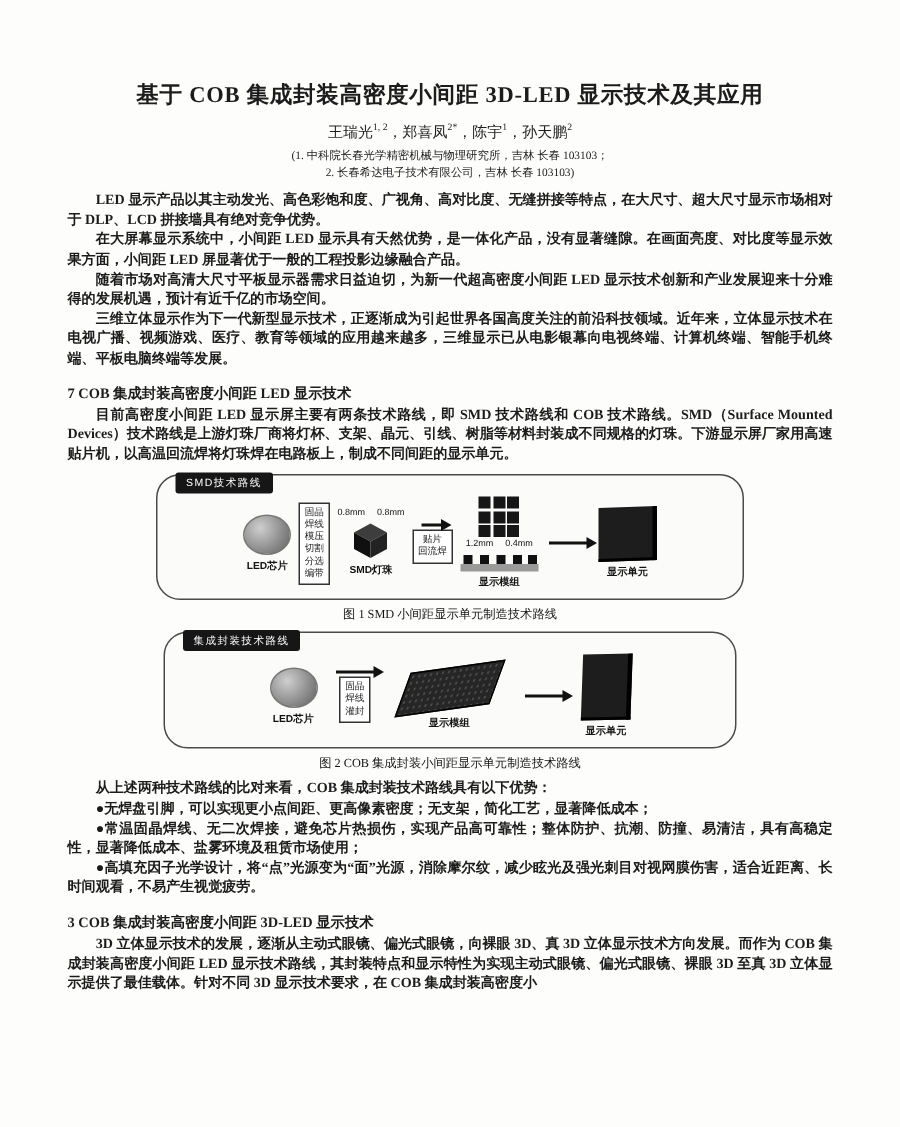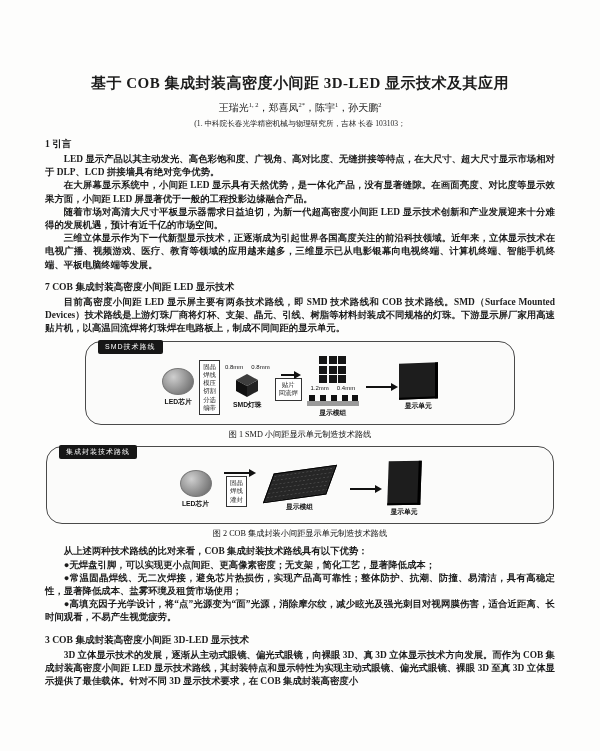--- a/index.html
+++ b/index.html
@@ -1,19 +1,19 @@
 <!DOCTYPE html>
 <html><head>
 <meta charset="utf-8">
 <style>
   html,body{margin:0;padding:0;background:#e8e8e8;}
   .page{
     width:600px;height:751px;box-sizing:border-box;
     margin:0 auto;background:#fdfdfc;color:#1c1c1c;
-    padding:60px 45px 0 45px;overflow:hidden;
+    padding:40px 45px 0 45px;overflow:hidden;
     font-family:"Liberation Serif","DejaVu Serif",serif;
   }
   h1.title{
     font-size:15px;font-weight:bold;text-align:center;
     margin:14px 0 8px 0;letter-spacing:.5px;
   }
   .authors{text-align:center;font-size:10px;margin:0 0 3px 0;}
   .authors sup{font-size:6.5px;}
   .affils{text-align:center;font-size:7.6px;line-height:11px;color:#222;margin-bottom:8px;}
   h2.sec{font-size:9.6px;font-weight:bold;margin:9px 0 2px 0;}
@@ -76,32 +76,32 @@
 <div class="page">
 
   <h1 class="title">基于 COB 集成封装高密度小间距 3D-LED 显示技术及其应用</h1>
 
   <div class="authors">
     <span><span>王瑞光</span><sup>1, 2</sup><span>，</span></span><span><span>郑喜凤</span><sup>2*</sup><span>，</span></span><span><span>陈宇</span><sup>1</sup><span>，</span></span><span><span>孙天鹏</span><sup>2</sup></span>
   </div>
 
   <div class="affils">
     <div>(1. 中科院长春光学精密机械与物理研究所，吉林 长春 103103；</div>
-  </div>
-
-  <h2 class="sec">1 引言</h2>
+    <div>2. 长春希达电子技术有限公司，吉林 长春 103103)</div>
+  </div>
+
   <p class="body">LED 显示产品以其主动发光、高色彩饱和度、广视角、高对比度、无缝拼接等特点，在大尺寸、超大尺寸显示市场相对于 DLP、LCD 拼接墙具有绝对竞争优势。</p>
   <p class="body">在大屏幕显示系统中，小间距 LED 显示具有天然优势，是一体化产品，没有显著缝隙。在画面亮度、对比度等显示效果方面，小间距 LED 屏显著优于一般的工程投影边缘融合产品。</p>
   <p class="body">随着市场对高清大尺寸平板显示器需求日益迫切，为新一代超高密度小间距 LED 显示技术创新和产业发展迎来十分难得的发展机遇，预计有近千亿的市场空间。</p>
   <p class="body">三维立体显示作为下一代新型显示技术，正逐渐成为引起世界各国高度关注的前沿科技领域。近年来，立体显示技术在电视广播、视频游戏、医疗、教育等领域的应用越来越多，三维显示已从电影银幕向电视终端、计算机终端、智能手机终端、平板电脑终端等发展。</p>
 
   <h2 class="sec">7 COB 集成封装高密度小间距 LED 显示技术</h2>
   <p class="body">目前高密度小间距 LED 显示屏主要有两条技术路线，即 SMD 技术路线和 COB 技术路线。SMD（Surface Mounted Devices）技术路线是上游灯珠厂商将灯杯、支架、晶元、引线、树脂等材料封装成不同规格的灯珠。下游显示屏厂家用高速贴片机，以高温回流焊将灯珠焊在电路板上，制成不同间距的显示单元。</p>
 
-  <div class="figwrap" style="width:430px">
+  <div class="figwrap" style="width:392px">
     <div class="figbox">
       <span class="badge">SMD技术路线</span>
 
       <div class="fitem">
         <span class="wafer"></span>
         <span class="flabel">LED芯片</span>
       </div>
 
       <div class="proclist">
         <div>固晶</div>
@@ -163,21 +163,21 @@
       <span class="arrow"></span>
 
       <div class="fitem">
         <span class="panel"></span>
         <span class="flabel">显示单元</span>
       </div>
     </div>
     <div class="figcap">图 1  SMD 小间距显示单元制造技术路线</div>
   </div>
 
-  <div class="figwrap" style="width:508px">
+  <div class="figwrap" style="width:382px">
     <div class="figbox" style="gap:10px">
       <span class="badge">集成封装技术路线</span>
 
       <div class="fitem">
         <span class="wafer"></span>
         <span class="flabel">LED芯片</span>
       </div>
 
       <div class="fitem">
         <span class="arrow"></span>

